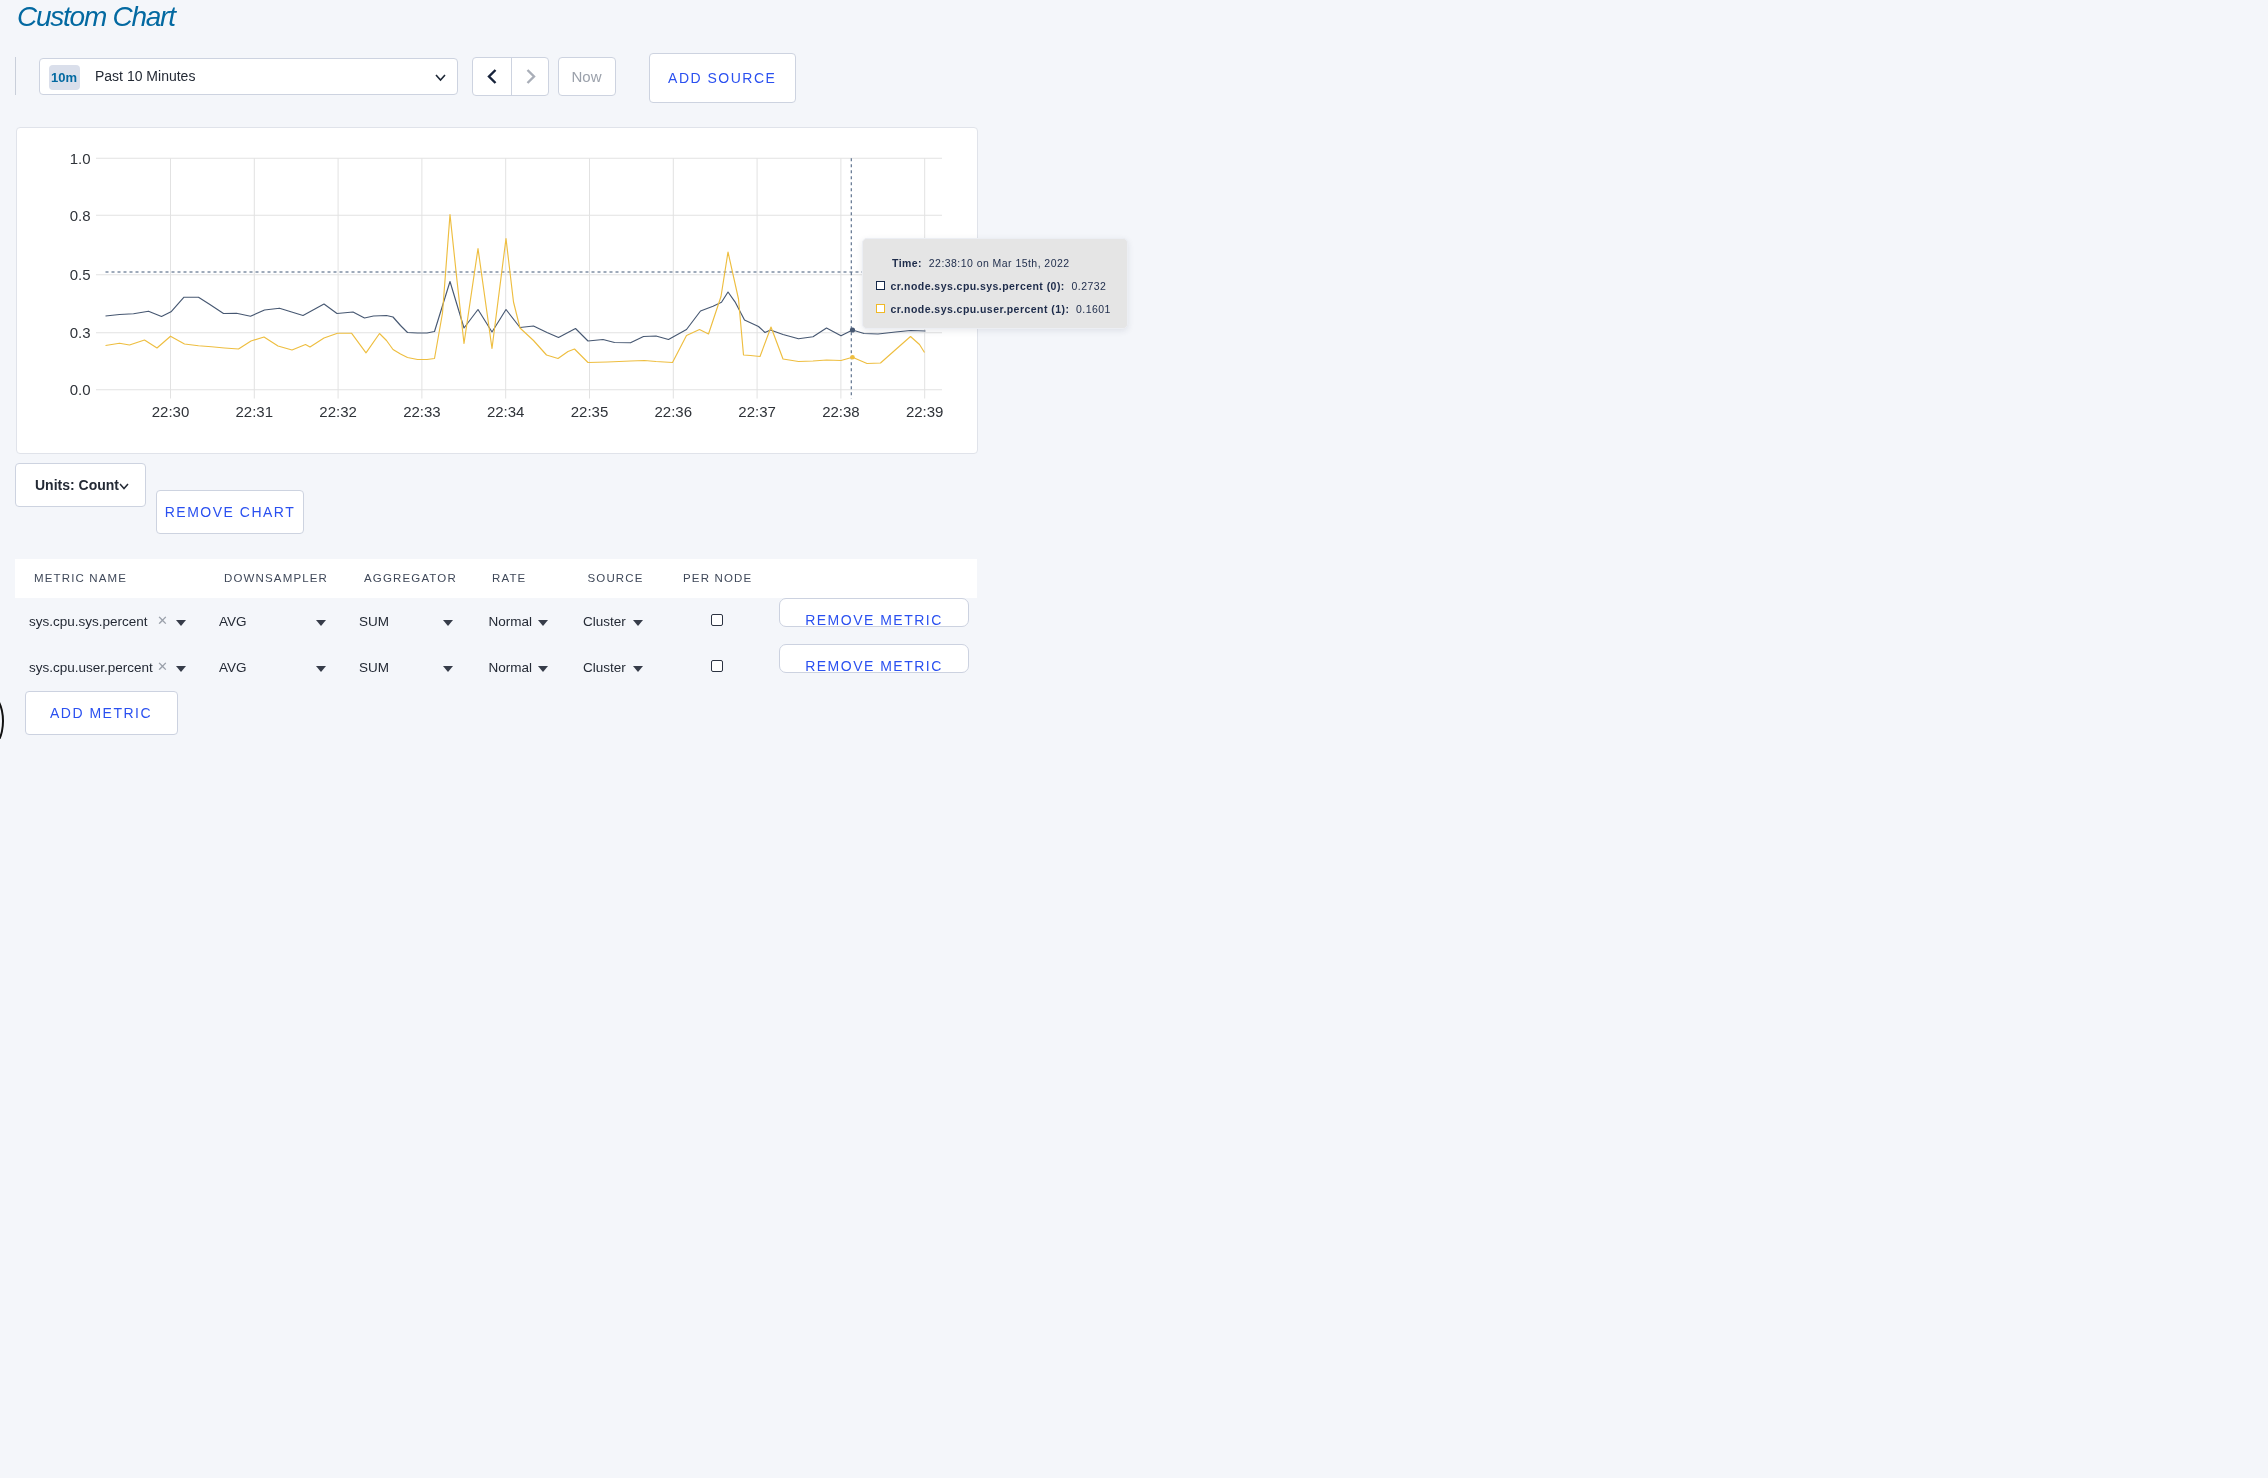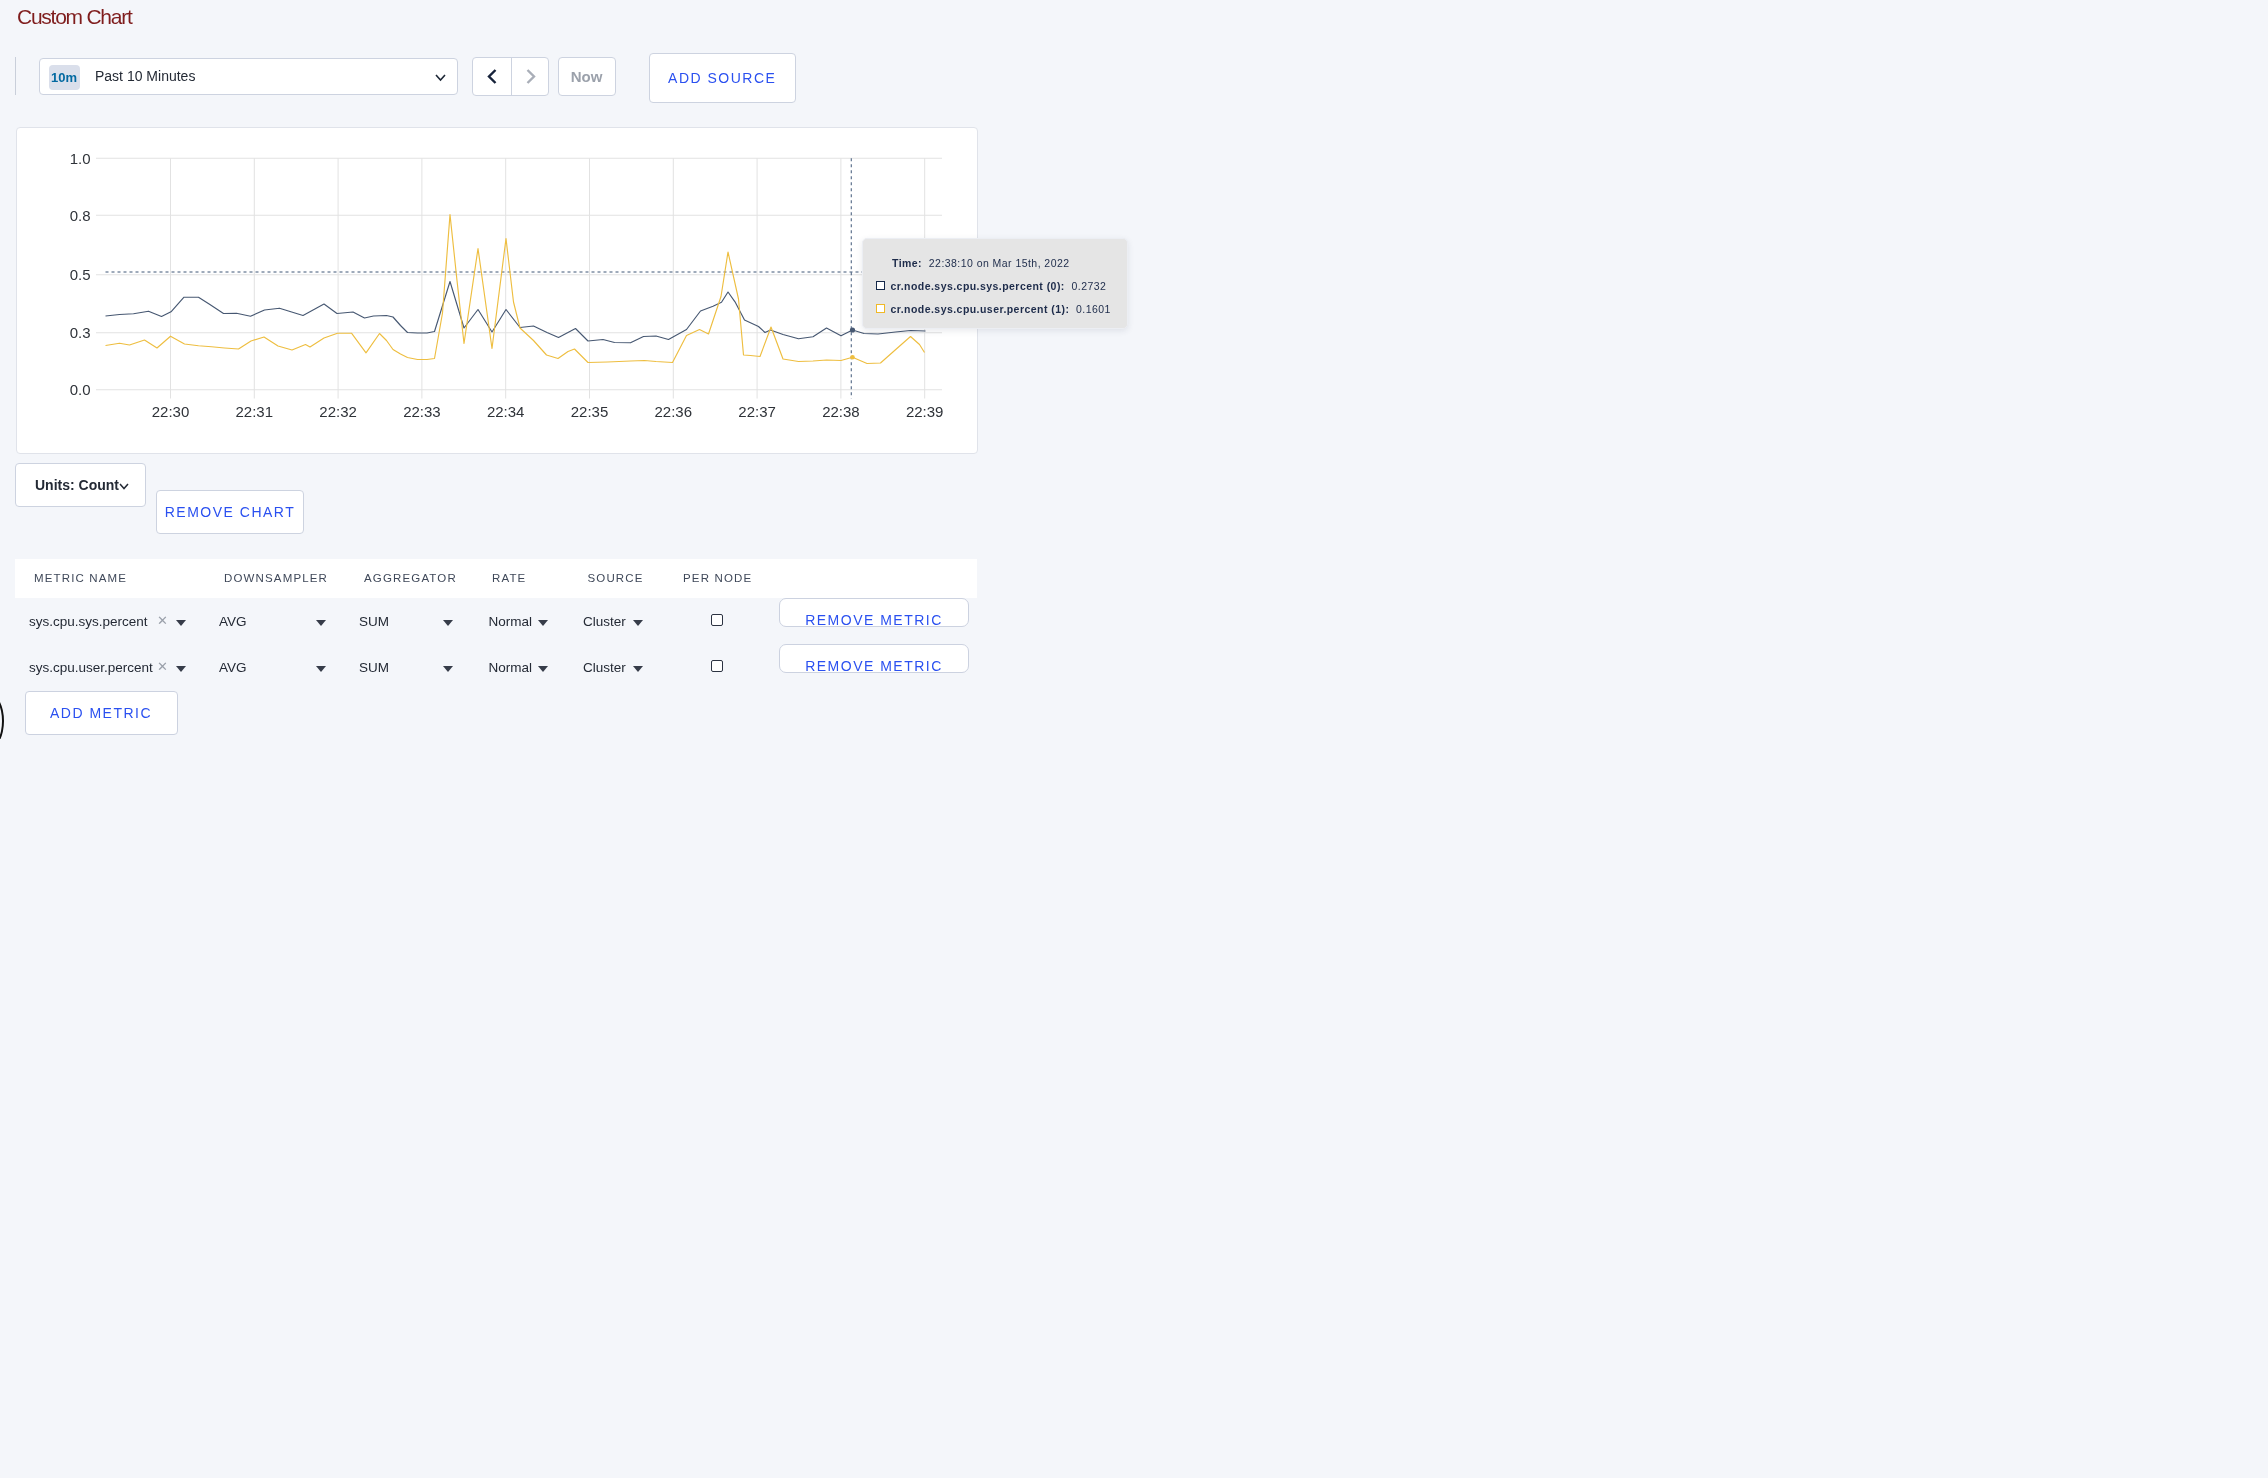--- a/index.html
+++ b/index.html
@@ -1,24 +1,24 @@
 <!DOCTYPE html>
 <html><head><meta charset="utf-8"><style>
 * { margin:0; padding:0; box-sizing:border-box; }
 html,body { width:1134px; height:739px; background:#f4f6fa; font-family:"Liberation Sans", sans-serif; position:relative; overflow:hidden; }
 .abs { position:absolute; }
-.title { left:17px; top:3px; font-size:21px; font-weight:400; color:#7f1d1d; letter-spacing:-1.25px; line-height:28px; }
+.title { left:17px; top:3px; font-size:28px; font-weight:400; color:#0369a1; letter-spacing:-1.25px; line-height:28px;font-style:italic; }
 .vdiv { left:15px; top:56.5px; width:1px; height:38.5px; background:#c9cfda; }
 .selectbox { left:38.5px; top:57.5px; width:419px; height:37.5px; background:#fff; border:1px solid #cdd3e0; border-radius:4px; }
 .badge { position:absolute; left:9px; top:6px; width:31px; height:25px; background:#dadfeb; border-radius:4px; font-size:13px; font-weight:700; color:#0369a1; text-align:center; line-height:25px; }
 .seltext { position:absolute; left:55.5px; top:0; height:35.5px; line-height:35.5px; font-size:14px; color:#242a35; }
 .btn { background:#fff; border:1px solid #cdd3e0; border-radius:4px; }
 .arrowgroup { left:471.5px; top:57px; width:77px; height:39px; }
 .agdiv { position:absolute; left:38px; top:0; width:1px; height:37px; background:#cdd3e0; }
-.nowbtn { left:557.5px; top:57px; width:58px; height:39px; color:#9ba1ab; font-size:15px; text-align:center; line-height:37px;font-weight:bold; }
+.nowbtn { left:557.5px; top:57px; width:58px; height:39px; color:#9ba1ab; font-size:15px; text-align:center; line-height:37px; }
 .bluebtn { color:#2a50f0; font-weight:500; letter-spacing:1.5px; font-size:14px; text-align:center; }
 .addchart { left:649px; top:53px; width:146.5px; height:49.5px; line-height:49px; }
 .card { left:15.5px; top:126.5px; width:962px; height:327px; background:#fff; border:1px solid #e0e3ea; border-radius:4px; }
 .tooltip { left:862px; top:238px; width:266px; height:90.5px; background:#e5e5e5; border:1px solid #eceef3; border-radius:5px; box-shadow:0 2px 6px rgba(40,50,80,0.10); z-index:5; }
 .ttrow { position:absolute; left:0; font-size:10.5px; letter-spacing:0.45px; color:#1d2b4a; white-space:nowrap; line-height:12px; }
 .ttsq { position:absolute; left:13px; width:9px; height:9px; border-width:1.8px; border-style:solid; background:#fff; }
 .unitsbtn { left:15px; top:463px; width:131px; height:44px; font-size:14px; font-weight:700; color:#242a35; }
 .removechart { left:156px; top:489.5px; width:148px; height:44px; line-height:42px; }
 .thead { left:15px; top:558.5px; width:961.5px; height:39.5px; background:#fff; }
 .th { position:absolute; top:0; height:39.5px; line-height:39.5px; font-size:11.5px; font-weight:400; letter-spacing:1.15px; color:#3f4859; }

